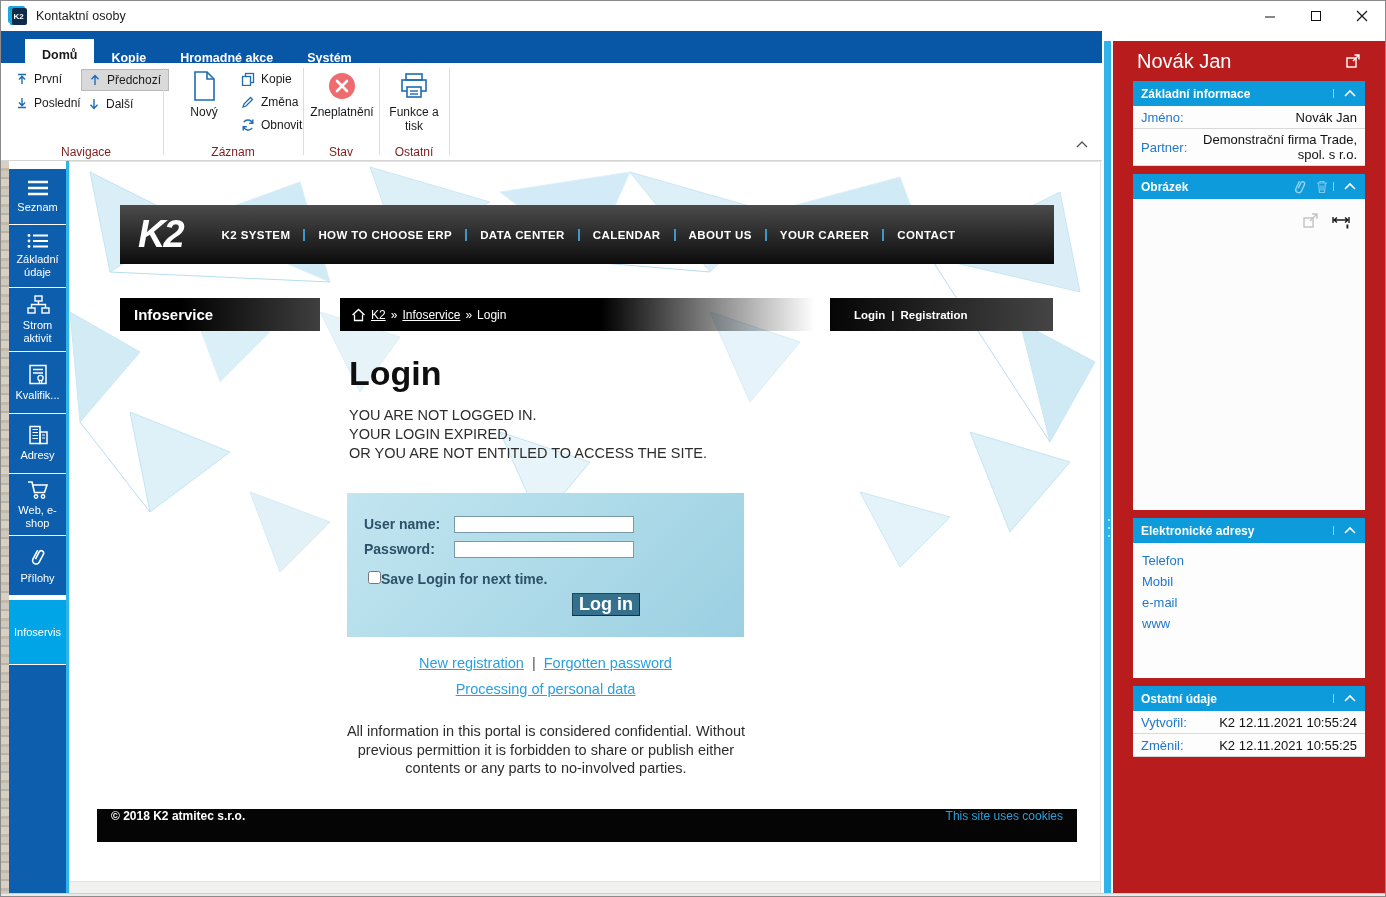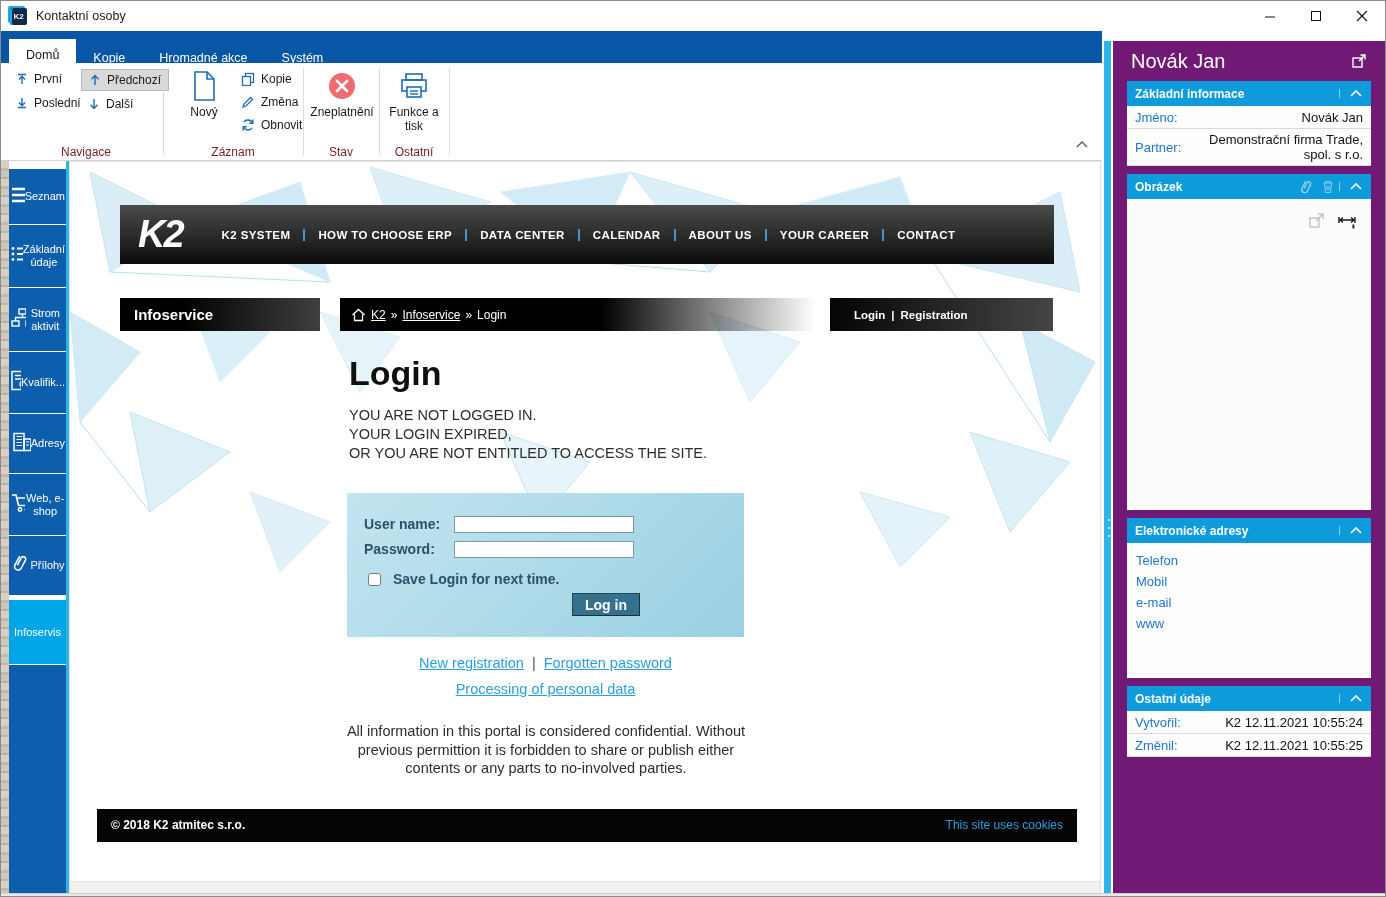--- a/index.html
+++ b/index.html
@@ -14,21 +14,21 @@
              display:flex; align-items:center; padding-left:9px; }
   .app-icon{ width:17px; height:17px; background:#0e2b4a; color:#fff; font-size:8px; font-weight:bold;
              display:flex; align-items:center; justify-content:center; border-radius:2px;
              box-shadow:2px 0 0 #1ba8e0 inset, -2px -2px 0 #1ba8e0; }
   .title-text{ margin-left:9px; font-size:12.5px; color:#1a1a1a; }
   .win-controls{ position:absolute; right:0; top:0; height:30px; display:flex; }
   .win-btn{ width:46px; height:30px; display:flex; align-items:center; justify-content:center; color:#111; }
 
   
   .tabbar{ position:absolute; top:30px; left:0; width:1101px; height:40px; background:#0857a7;
-           display:flex; align-items:flex-end; padding-left:8px; }
+           display:flex; align-items:flex-end; padding-left:24px;font-weight:bold; }
   .tab{ height:26px; padding:0 17px; display:flex; align-items:center; font-size:12.5px; color:#fff; }
   .tab.active{ height:32px; background:#fff; color:#1a1a1a; }
 
   
   .ribbon{ position:absolute; top:62px; left:0; width:1101px; height:98px; background:#fff;
            border-bottom:1px solid #d4d4d4; }
   .gsep{ position:absolute; top:5px; bottom:5px; width:1px; background:#dcdcdc; }
   .group-label{ position:absolute; bottom:1px; font-size:12px; color:#7f1d1d; text-align:center; }
   .nav-btn{ position:absolute; display:flex; align-items:center; gap:6px; font-size:12px; color:#1a1a1a;
             padding:3px 7px; cursor:default; }
@@ -38,21 +38,21 @@
   .big-btn .bicon{ flex:0 0 38px; display:flex; align-items:center; justify-content:center; width:100%; }
   .small-btn{ position:absolute; display:flex; align-items:center; gap:6px; font-size:12px; color:#1a1a1a; padding:2px 4px; }
   .ribbon-collapse{ position:absolute; right:13px; bottom:7px; }
 
   
   .sidebar{ position:absolute; top:160px; left:0; width:68px; bottom:0; background:#fff;
             display:flex; flex-direction:column; padding:8px 3px 0 8px; }
   .side-texture{ position:absolute; left:0; top:0; width:8px; bottom:0;
     background:repeating-linear-gradient(to bottom,#d8d0c3 0 7px,#c3b9ab 7px 10px,#cfc8bd 10px 16px,#b9b2a6 16px 18px); }
   .side-edge{ position:absolute; right:0; top:0; width:3px; bottom:0; background:#2fb3e9; }
-  .side-item{ background:#0d5fae; color:#fff; margin-bottom:1px; display:flex; flex-direction:row;
+  .side-item{ background:#0d5fae; color:#fff; margin-bottom:1px; display:flex; flex-direction:column;
               align-items:center; justify-content:center; text-align:center; font-size:11px; line-height:13px;
               padding:5px 1px; cursor:default; }
   .side-item svg{ margin-bottom:4px; }
   .side-item.active{ background:#00a5e8; margin-top:4px; min-height:64px; justify-content:center; }
   .side-fill{ flex:1; background:#0d5fae; }
 
   
   .webview{ position:absolute; top:160px; left:68px; width:1032px; bottom:0; background:#fff;
             border:1px solid #e2e2e2; overflow:hidden; }
   .poly{ position:absolute; top:0; left:0; }
@@ -71,44 +71,44 @@
               font-size:12px; padding-left:11px; gap:5px; }
   .bar-crumb a{ color:#fff; text-decoration:underline; cursor:pointer; }
   .bar-auth{ margin-left:15px; width:223px; background:linear-gradient(90deg,#050505,#454545);
              font-size:11.5px; font-weight:bold; padding-left:24px; gap:6px; }
   .login-h1{ margin:23px 0 0 252px; font-size:34px; font-weight:bold; color:#0f0f0f; }
   .login-msg{ margin:13px 0 0 252px; font-size:14.5px; color:#2d2d2d; line-height:19px; }
   .login-box{ position:relative; margin:30px 0 0 250px; width:397px; height:144px;
               background:linear-gradient(135deg,#c2e5f0,#9bd0e2); }
   .f-label{ position:absolute; left:17px; font-size:14px; font-weight:bold; color:#2c5168; }
   .f-input{ position:absolute; left:107px; width:180px; height:17px; border:1px solid #7b9aa8; background:#fff; font-size:12px; padding:0 3px; }
-  .save-row{ position:absolute; left:21px; top:78px; display:flex; align-items:center; gap:12px;
+  .save-row{ position:absolute; left:21px; top:78px; display:flex; gap:0;
              font-size:14px; font-weight:bold; color:#2c5168; }
   .save-row input{ width:13px; height:13px; }
   .login-btn{ position:absolute; left:225px; top:100px; width:68px; height:23px; background:#35708c;
               border:1px solid #20495c; border-right-color:#17323f; border-bottom-color:#17323f;
-              color:#fff; font-size:14px; font-weight:bold; cursor:pointer; }
+              color:#fff; font-size:18px; font-weight:bold; cursor:pointer; }
   .links-row{ margin:18px 0 0 250px; width:397px; text-align:center; font-size:14.5px; color:#555; }
   .links-row a, .link-line a{ color:#2aa0dc; text-decoration:underline; cursor:pointer; }
   .link-line{ margin:10px 0 0 250px; width:397px; text-align:center; font-size:14.5px; }
   .confidential{ margin:25px 0 0 248px; width:402px; text-align:center; font-size:14.5px; color:#2d2d2d; line-height:18.5px; }
   .site-footer{ margin-top:31px; width:980px; height:33px; background:#050505; display:flex;
-                align-items:center; justify-content:space-between; padding:0 14px; }
+                justify-content:space-between; padding:0 14px; }
   .foot-copy{ color:#fff; font-size:12px; font-weight:bold; }
   .foot-cookies{ color:#2aa0dc; font-size:12px; cursor:pointer; }
   .web-scroll{ position:absolute; left:0; right:0; bottom:0; height:14px; background:#f1f1f0; border-top:1px solid #e3e3e3; }
 
   
   .splitter{ position:absolute; left:1101px; width:11px; top:40px; bottom:0; background:#fff; }
   .splitter-bar{ position:absolute; left:2px; width:7px; top:0; bottom:0; background:#2fb3e9; }
   .split-dots{ position:absolute; left:4px; top:478px; display:flex; flex-direction:column; gap:6px; }
   .split-dots i{ width:2px; height:2px; background:#d8f2fc; border-radius:50%; }
 
   
-  .panel{ position:absolute; left:1112px; right:0; top:40px; bottom:0; background:#701a75; padding:0 14px; }
+  .panel{ position:absolute; left:1112px; right:0; top:40px; bottom:0; background:#b91c1c; padding:0 20px; }
   .panel-title{ height:40px; display:flex; align-items:center; color:#fff; font-size:20px; padding:0 4px; }
   .panel-title .expand{ margin-left:auto; cursor:pointer; display:flex; }
   .sec{ margin-bottom:8px; }
   .sec-header{ height:25px; background:#0d9bdb; display:flex; align-items:center; padding:0 8px;
                color:#fff; font-weight:bold; font-size:12px; cursor:pointer; }
   .sec-tools{ margin-left:auto; display:flex; align-items:center; gap:8px; }
   .sec-chev{ border-left:1px solid rgba(255,255,255,.55); padding-left:9px; margin-left:4px; display:flex; cursor:pointer; }
   .sec-body{ background:#f3f3f3; }
   .info-row{ display:flex; justify-content:space-between; align-items:center; background:#fdfdfd;
              border-bottom:1px solid #d9d9d9; padding:3px 8px; font-size:13px; min-height:23px; }

